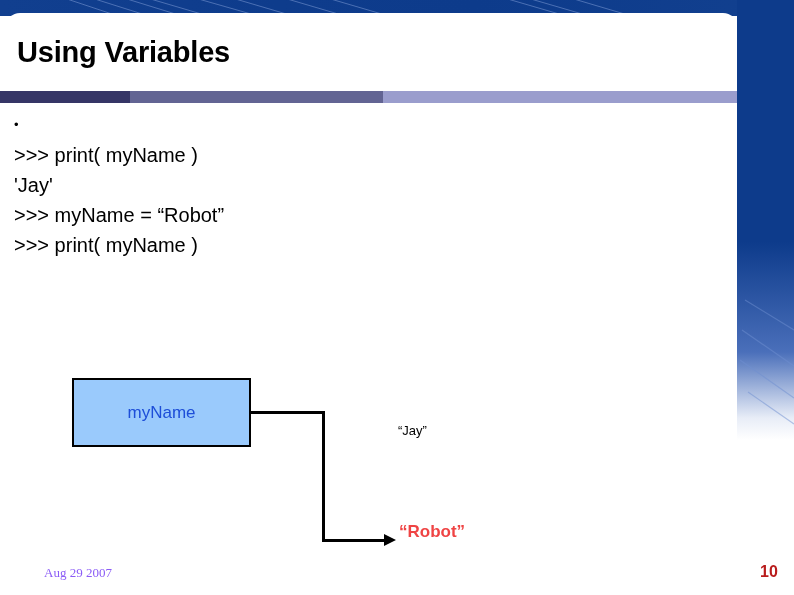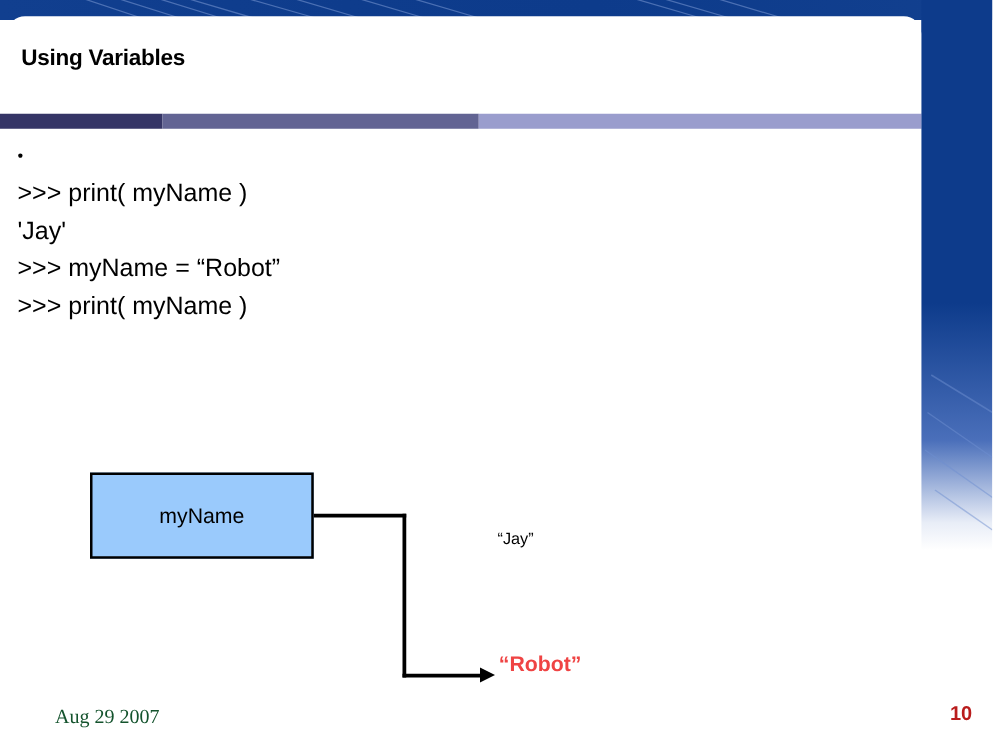--- a/index.html
+++ b/index.html
@@ -48,21 +48,21 @@
     position: absolute;
     left: 0px; top: 103px;
     width: 737px; height: 492px;
     background: #ffffff;
   }
 
   
   .slide-title {
     position: absolute;
     left: 17px; top: 36px;
-    font-size: 18px;
+    font-size: 29px;
     font-weight: bold;
     color: #000000;
     letter-spacing: -0.2px;
     white-space: nowrap;
   }
 
   
   .rule {
     position: absolute;
     top: 91px;
@@ -98,21 +98,21 @@
     position: absolute;
     left: 72px; top: 378px;
     width: 179px; height: 69px;
     background: #9acafc;
     border: 2px solid #000000;
     box-sizing: border-box;
     display: flex;
     align-items: center;
     justify-content: center;
     font-size: 17px;
-    color: #000000;
+    color: #1d4ed8;
   }
   .conn-h-top {
     position: absolute;
     left: 251px; top: 411px;
     width: 74px; height: 3px;
     background: #000000;
   }
   .conn-v {
     position: absolute;
     left: 322px; top: 411px;
@@ -147,22 +147,22 @@
     color: #ef4444;
     white-space: nowrap;
     font-weight: bold;
   }
 
   
   .footer-date {
     position: absolute;
     left: 44px; top: 565px;
     font-family: "Liberation Serif", serif;
-    font-size: 16px;
-    color: #14532d;
+    font-size: 13px;
+    color: #8b5cf6;
     white-space: nowrap;
   }
   .footer-page {
     position: absolute;
     left: 760px; top: 563px;
     font-size: 16px;
     font-weight: bold;
     color: #b91c1c;
   }
 </style>

